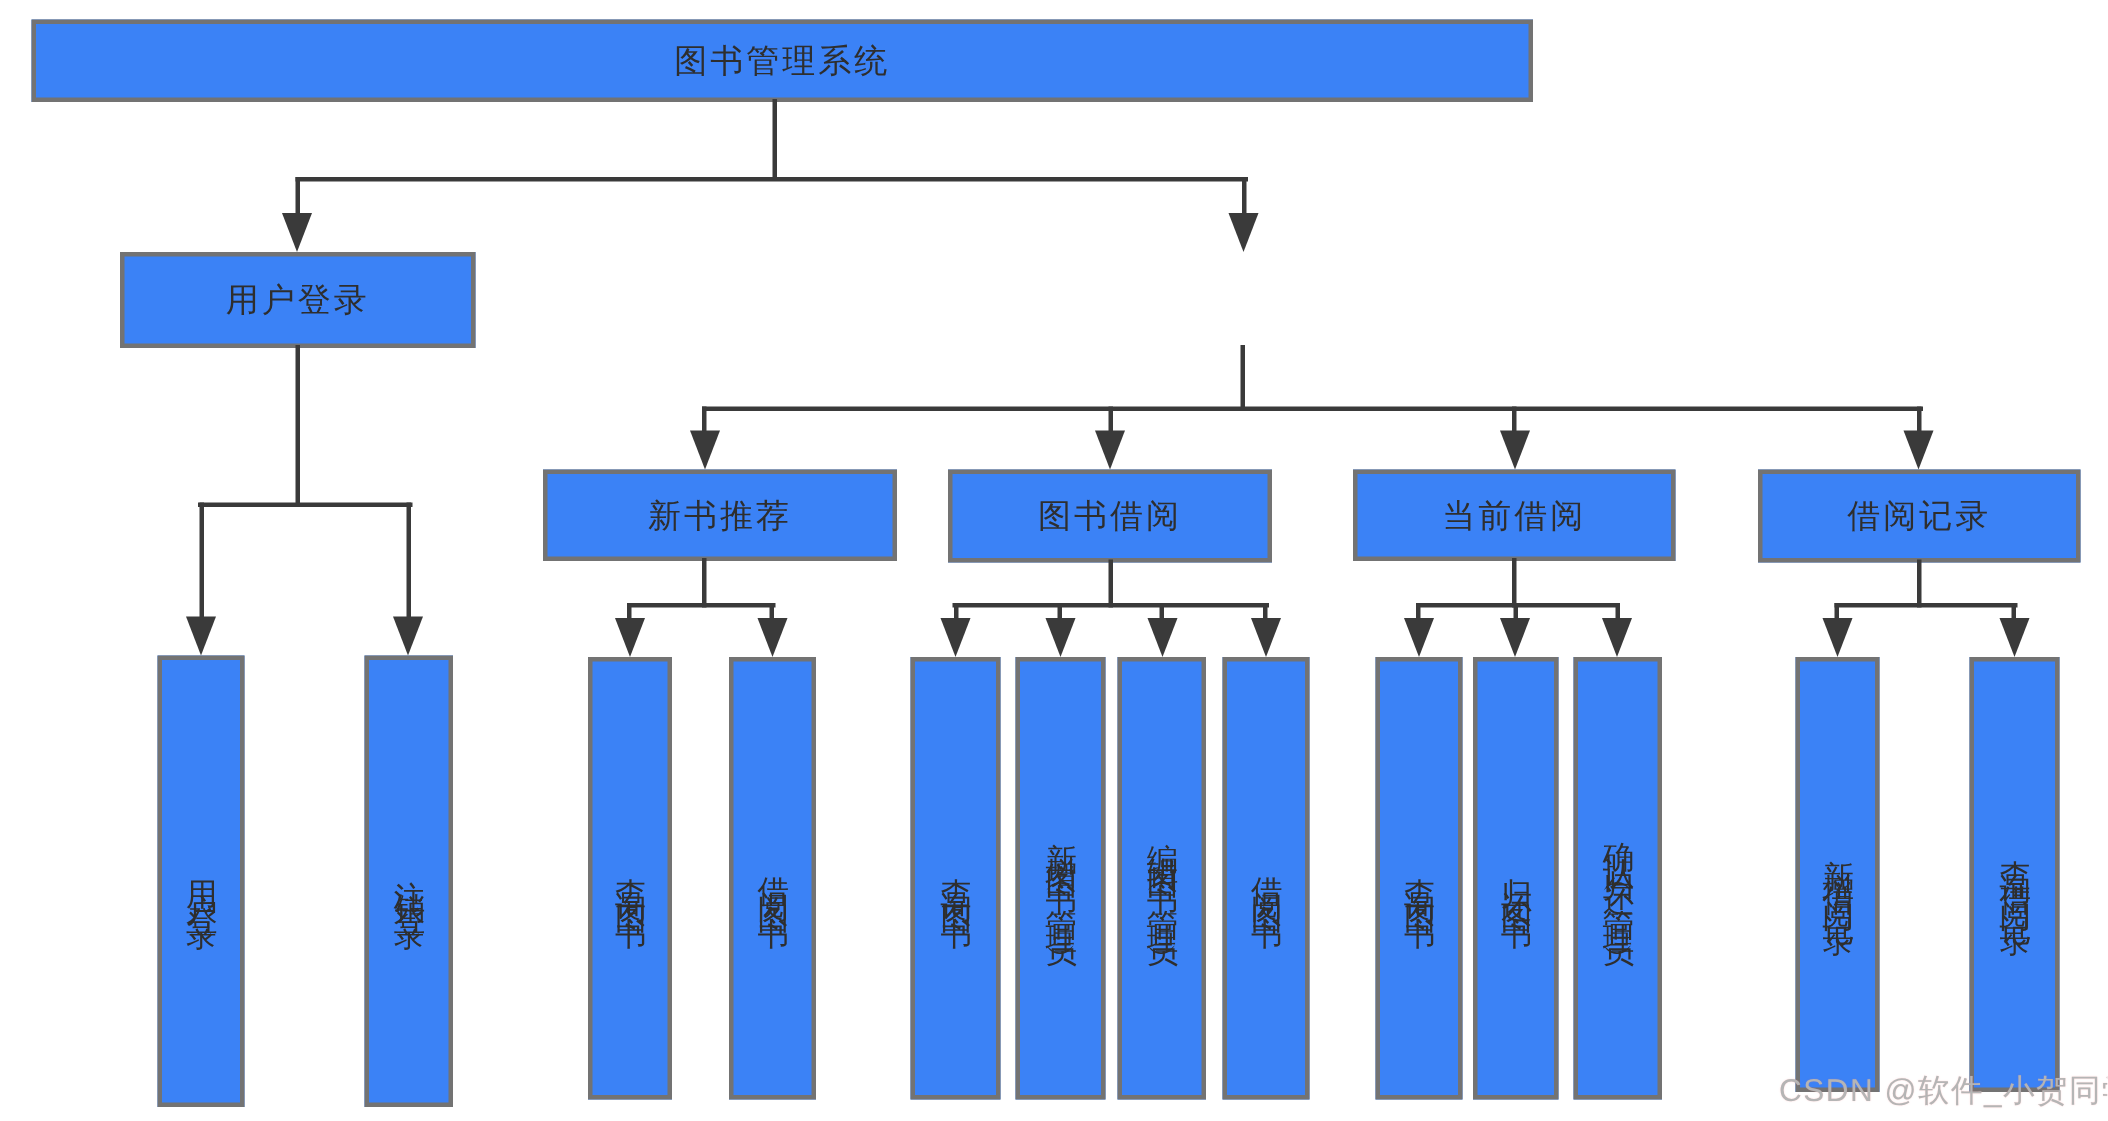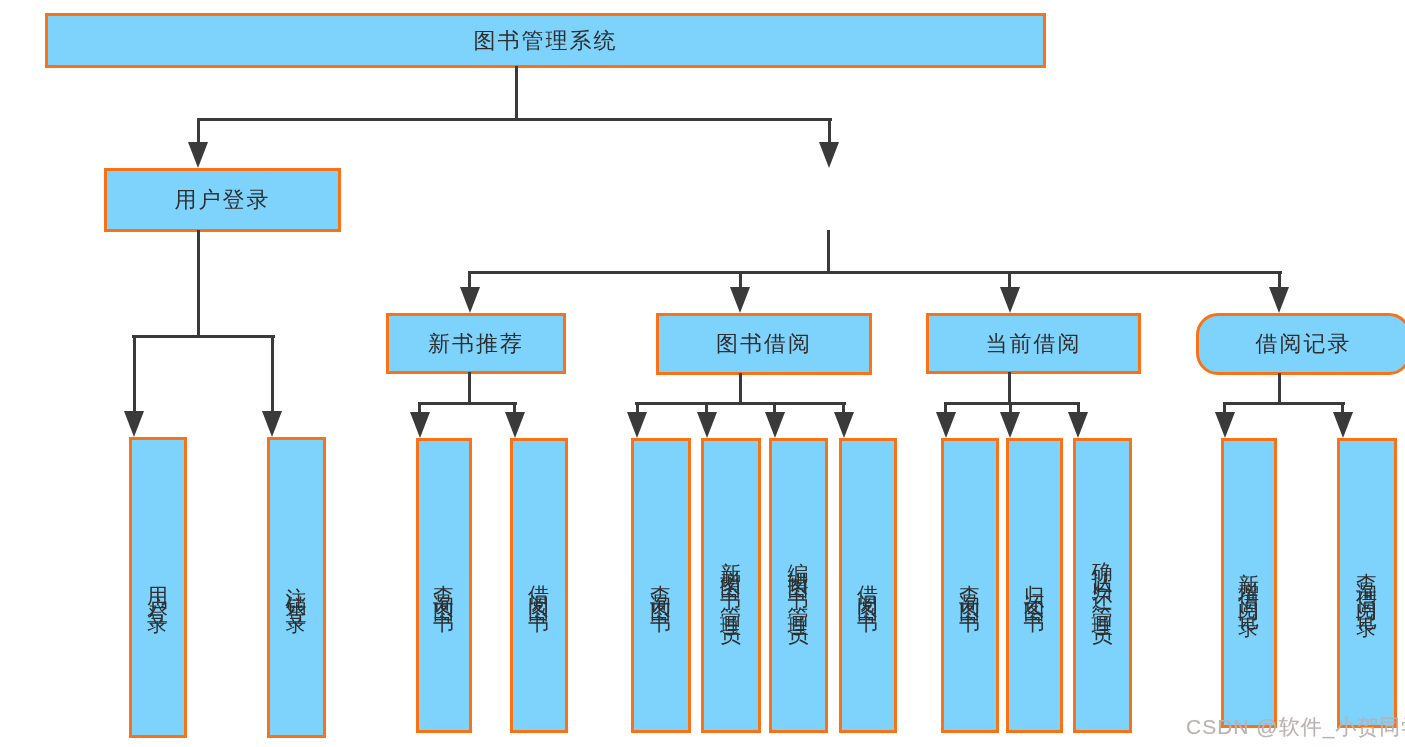--- a/index.html
+++ b/index.html
@@ -1,23 +1,23 @@
 <!DOCTYPE html>
 <html><head>
 <meta charset="utf-8">
 <style>
   html,body{margin:0;padding:0;background:#ffffff;}
   #canvas{
     position:relative;width:1405px;height:747px;background:#ffffff;overflow:hidden;
     font-family:"Liberation Sans","DejaVu Sans",sans-serif;
   }
   .node{
-    position:absolute;box-sizing:border-box;border:3px solid #f97316;background:#7dd3fc;
+    position:absolute;box-sizing:border-box;border:3px solid #737373;background:#3b82f6;
     display:flex;align-items:center;justify-content:center;
-    color:#2e2e2e;font-size:22px;letter-spacing:2px;white-space:nowrap;margin-left:24px;
+    color:#2e2e2e;font-size:22px;letter-spacing:2px;white-space:nowrap;
   }
   .vnode{
     writing-mode:vertical-rl;text-orientation:mixed;
     font-size:21px;letter-spacing:9px;line-height:1;
     white-space:normal;
   }
   .hline,.vline{position:absolute;background:#3a3a3a;}
   .arrow{
     position:absolute;width:0;height:0;
     border-left:10px solid transparent;border-right:10px solid transparent;
@@ -57,24 +57,24 @@
   <div class="hline" style="left:468px;top:271px;width:814px;height:3px;"></div>
   <div class="vline" style="left:468px;top:271px;width:3px;height:22px;"></div>
   <div class="arrow" style="left:460px;top:287px;"></div>
   <div class="vline" style="left:739px;top:271px;width:3px;height:22px;"></div>
   <div class="arrow" style="left:730px;top:287px;"></div>
   <div class="vline" style="left:1008px;top:271px;width:3px;height:22px;"></div>
   <div class="arrow" style="left:1000px;top:287px;"></div>
   <div class="vline" style="left:1278px;top:271px;width:3px;height:22px;"></div>
   <div class="arrow" style="left:1269px;top:287px;"></div>
 
-  <div class="node" style="left:362px;top:313px;width:180px;height:61px;">新书推荐</div>
+  <div class="node" style="left:362px;top:313px;width:236px;height:61px;">新书推荐</div>
   <div class="node" style="left:902px;top:313px;width:215px;height:61px;">当前借阅</div>
   <div class="node" style="left:632px;top:313px;width:216px;height:62px;">图书借阅</div>
-  <div class="node" style="left:1172px;top:313px;width:215px;height:62px;border-radius:22px;">借阅记录</div>
+  <div class="node" style="left:1172px;top:313px;width:215px;height:62px;">借阅记录</div>
 
   <div class="vline" style="left:468px;top:372px;width:3px;height:33px;"></div>
   <div class="hline" style="left:418px;top:402px;width:99px;height:3px;"></div>
   <div class="vline" style="left:418px;top:402px;width:3px;height:14px;"></div>
   <div class="arrow" style="left:410px;top:412px;"></div>
   <div class="vline" style="left:513px;top:402px;width:3px;height:14px;"></div>
   <div class="arrow" style="left:505px;top:412px;"></div>
 
   <div class="vline" style="left:739px;top:373px;width:3px;height:32px;"></div>
   <div class="hline" style="left:635px;top:402px;width:211px;height:3px;"></div>

